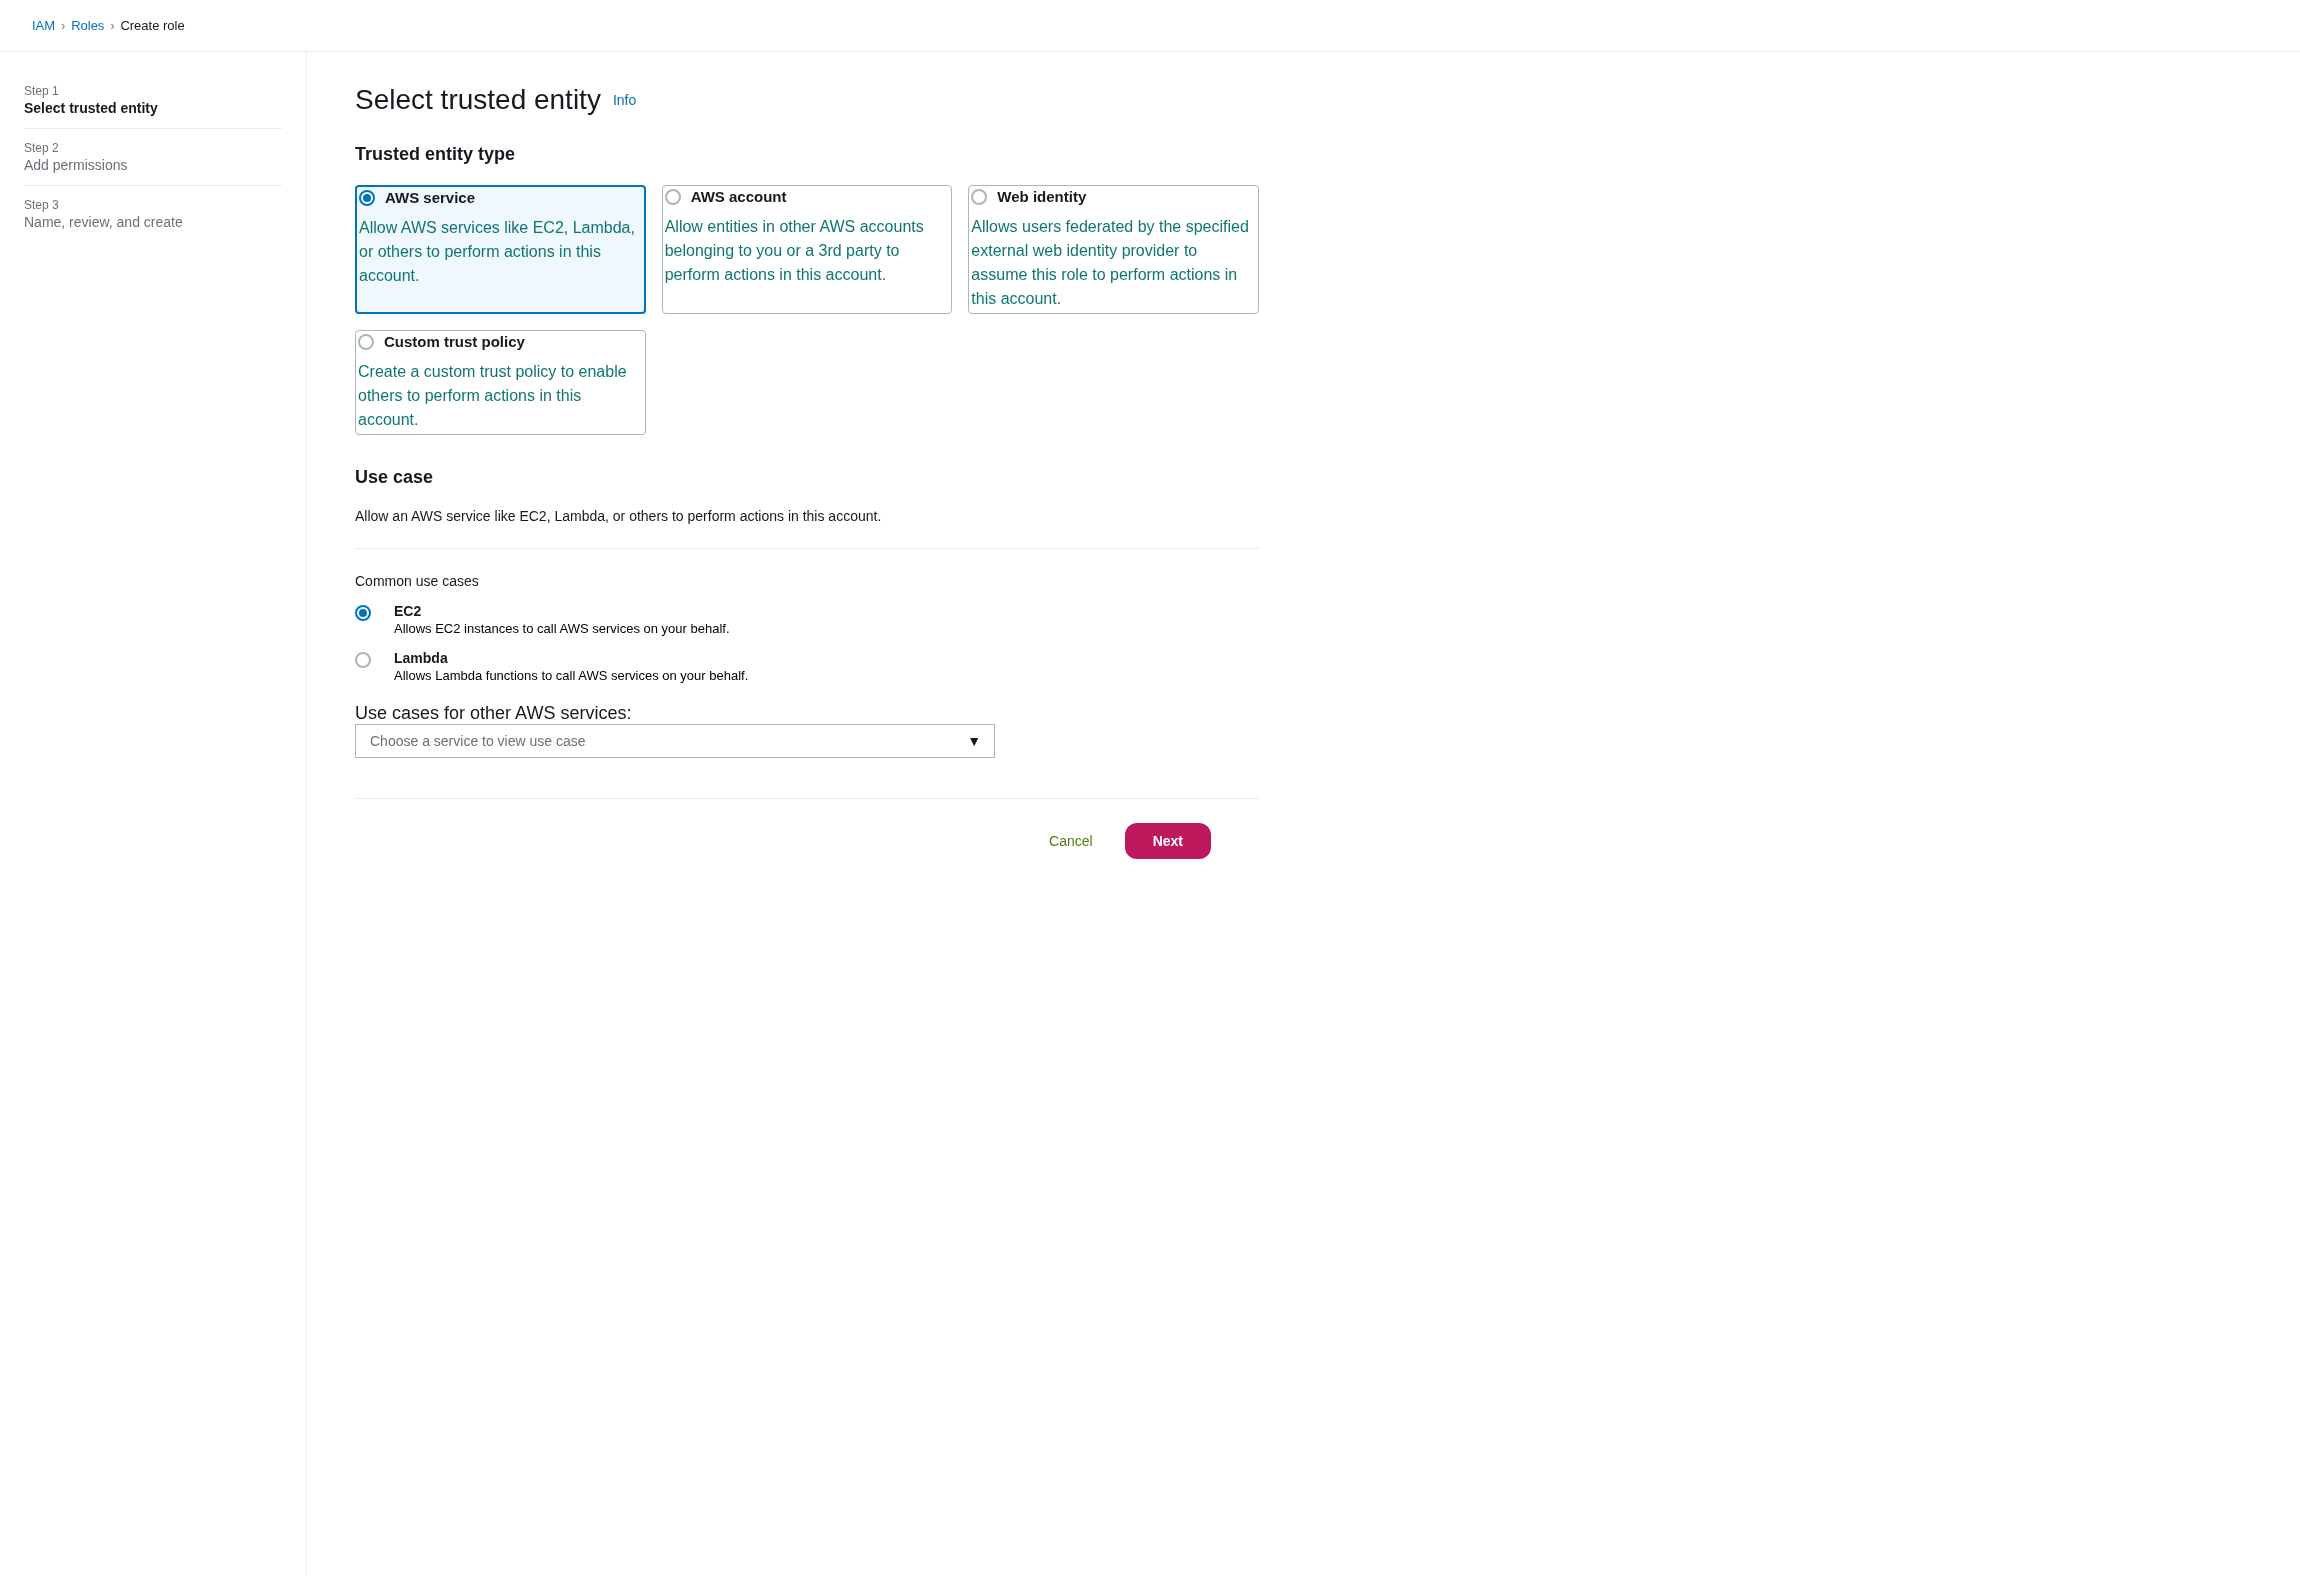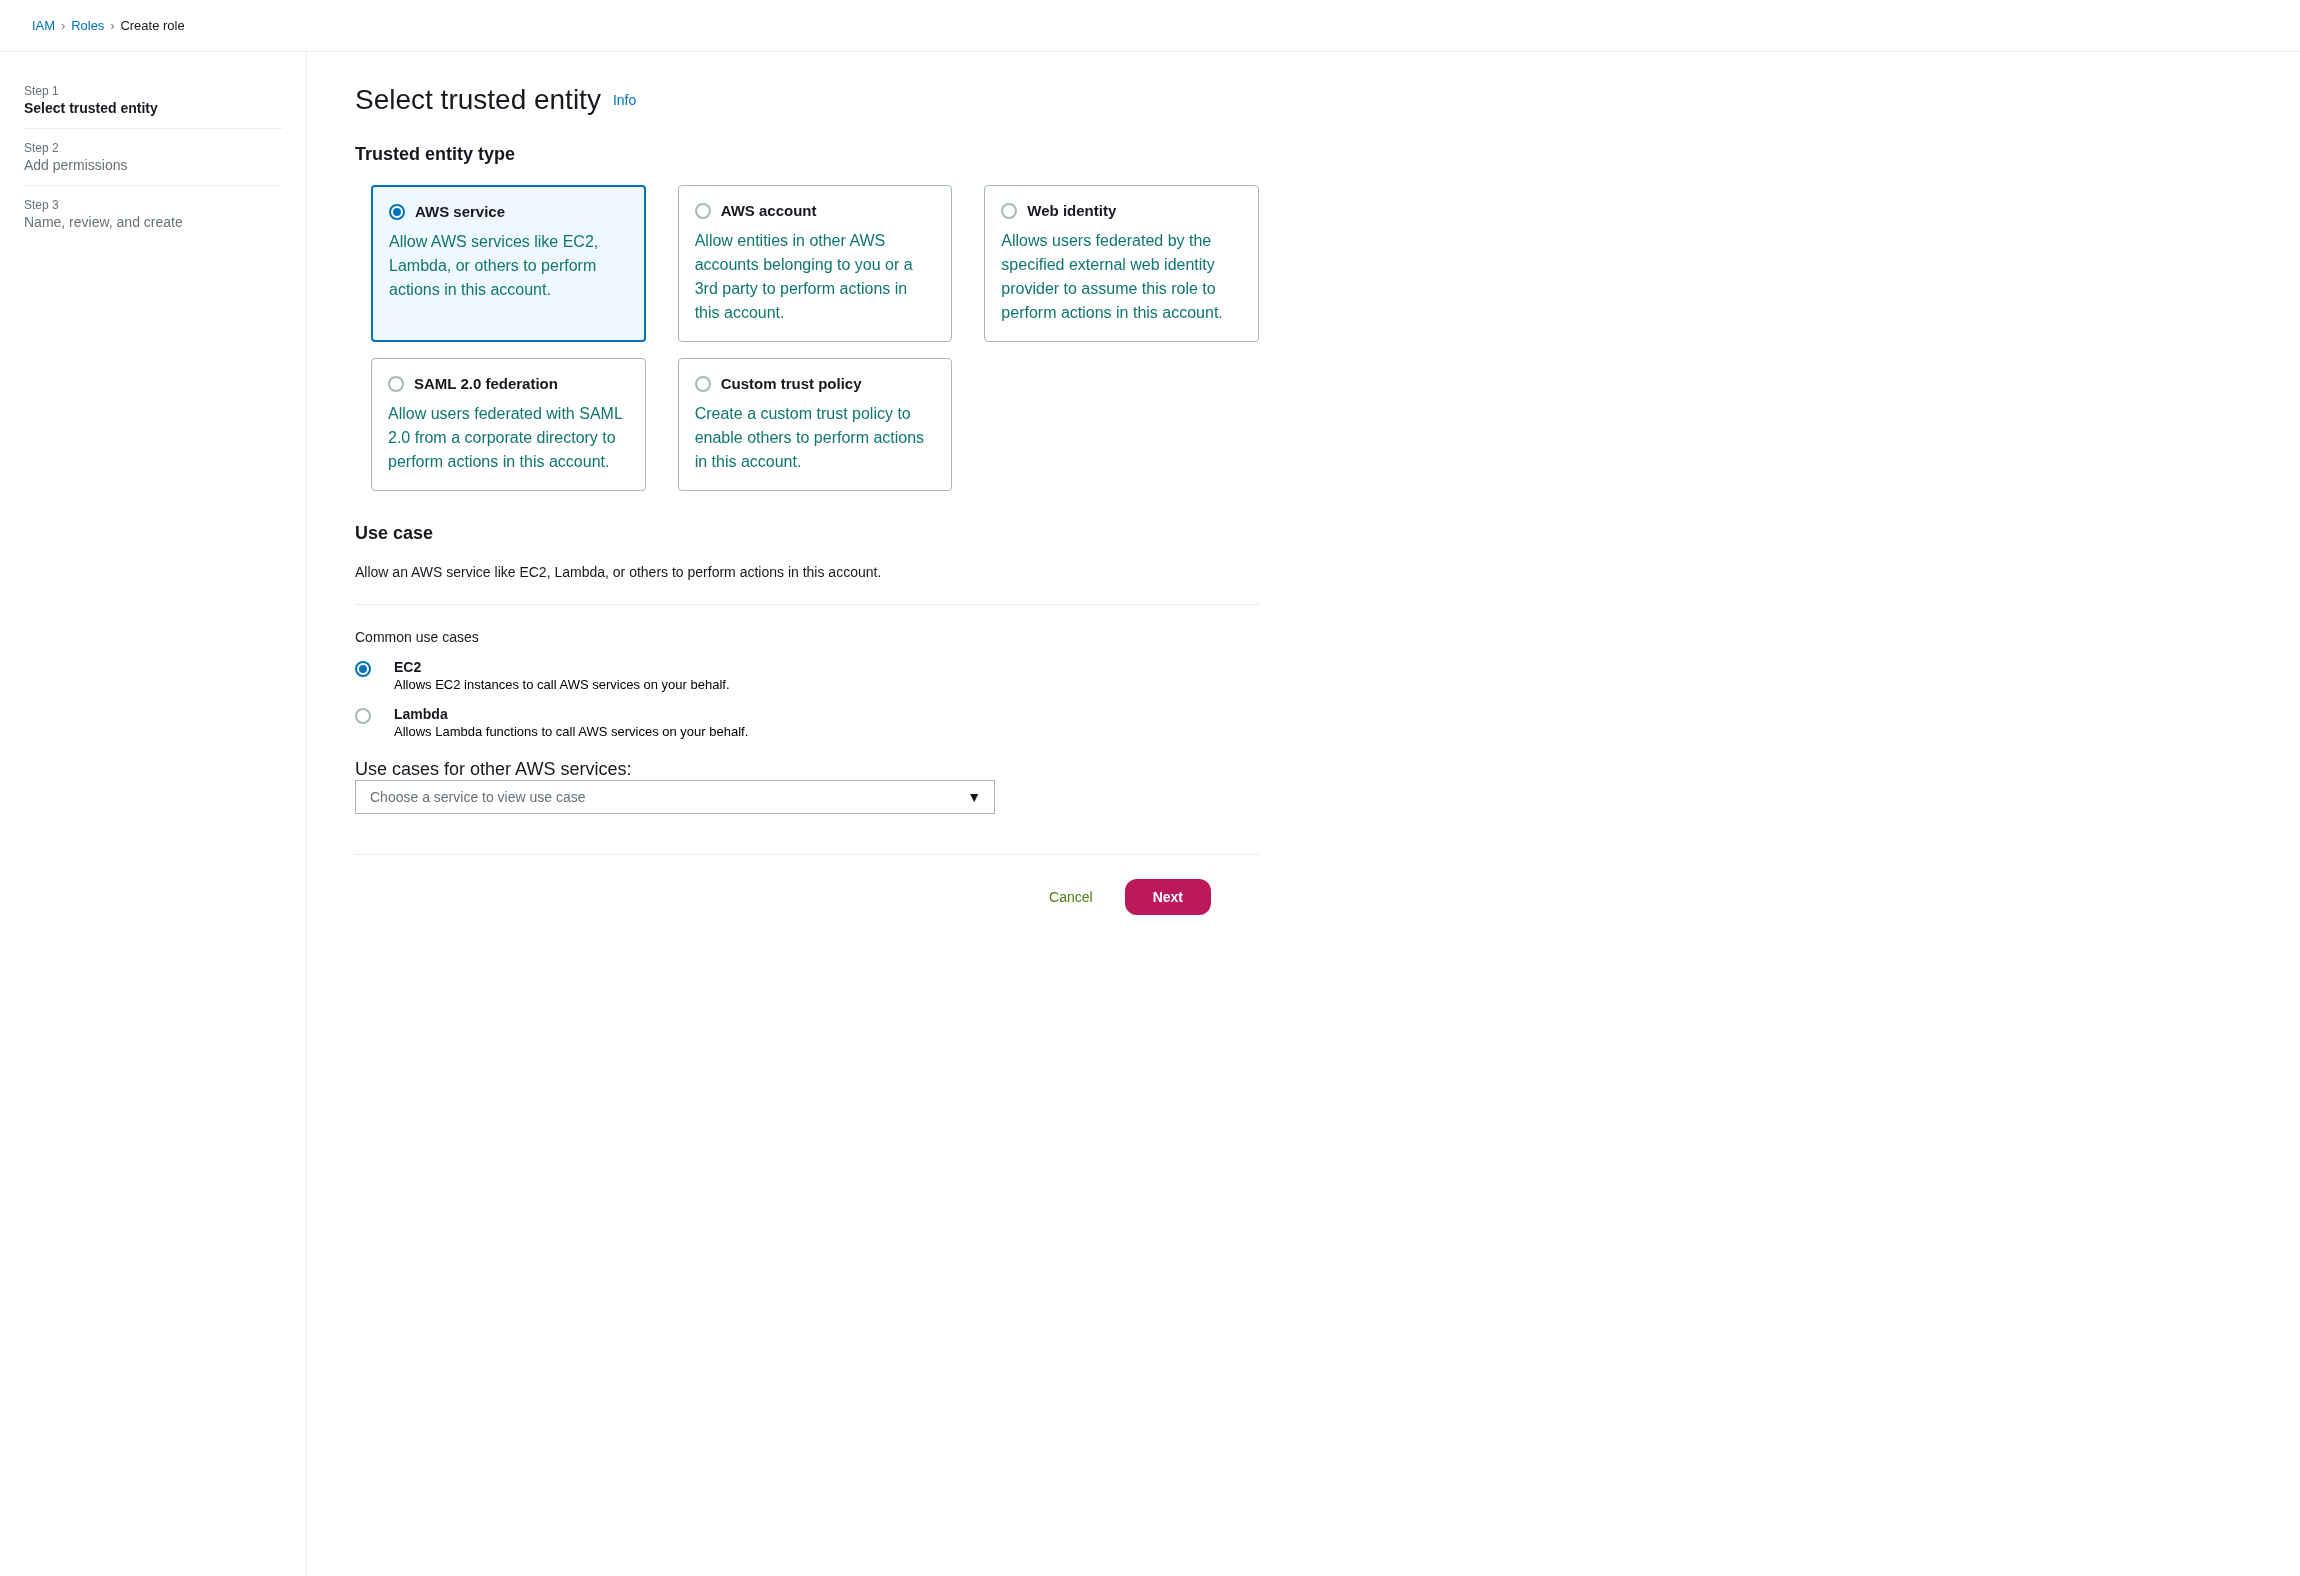--- a/index.html
+++ b/index.html
@@ -108,25 +108,24 @@
     .cards-grid-row2 {
       display: grid;
       grid-template-columns: repeat(3, 1fr);
       gap: 16px;
       margin-bottom: 32px;
     }
 
     .entity-card {
       border: 1px solid #aab7b8;
       border-radius: 4px;
-      padding: 16px;
+      padding: 2px;
       cursor: pointer;
       background: #ffffff;
       transition: border-color 0.15s;
-      margin-left: 16px;
     }
     .entity-card.selected {
       border: 2px solid #0073bb;
       background: #f0f8ff;
     }
 
     .card-header {
       display: flex;
       align-items: center;
       gap: 10px;
@@ -329,27 +328,20 @@
         <div class="card-header">
           <div class="radio"></div>
           <span class="card-title">Web identity</span>
         </div>
         <div class="card-desc">Allows users federated by the specified external web identity provider to assume this role to perform actions in this account.</div>
       </div>
     </div>
 
     <div class="cards-grid-row2">
 
-      <div class="entity-card">
-        <div class="card-header">
-          <div class="radio"></div>
-          <span class="card-title">SAML 2.0 federation</span>
-        </div>
-        <div class="card-desc">Allow users federated with SAML 2.0 from a corporate directory to perform actions in this account.</div>
-      </div>
 
       <div class="entity-card">
         <div class="card-header">
           <div class="radio"></div>
           <span class="card-title">Custom trust policy</span>
         </div>
         <div class="card-desc">Create a custom trust policy to enable others to perform actions in this account.</div>
       </div>
 
       <div></div>

